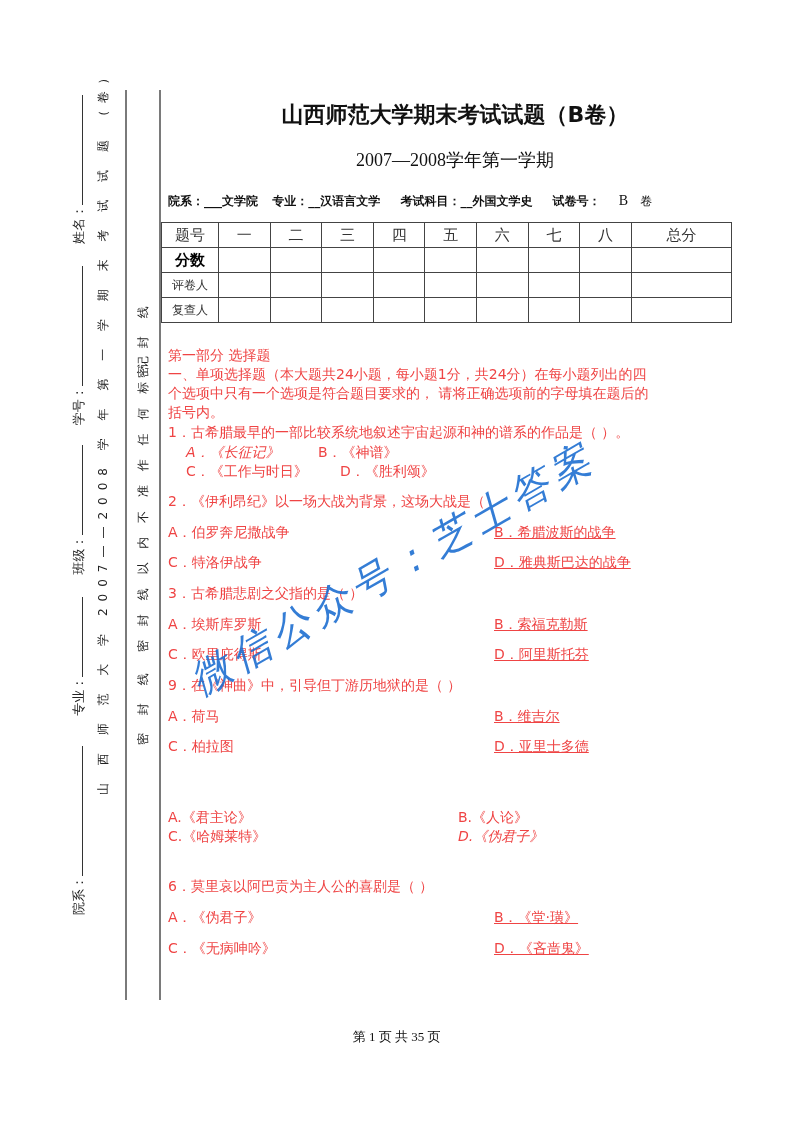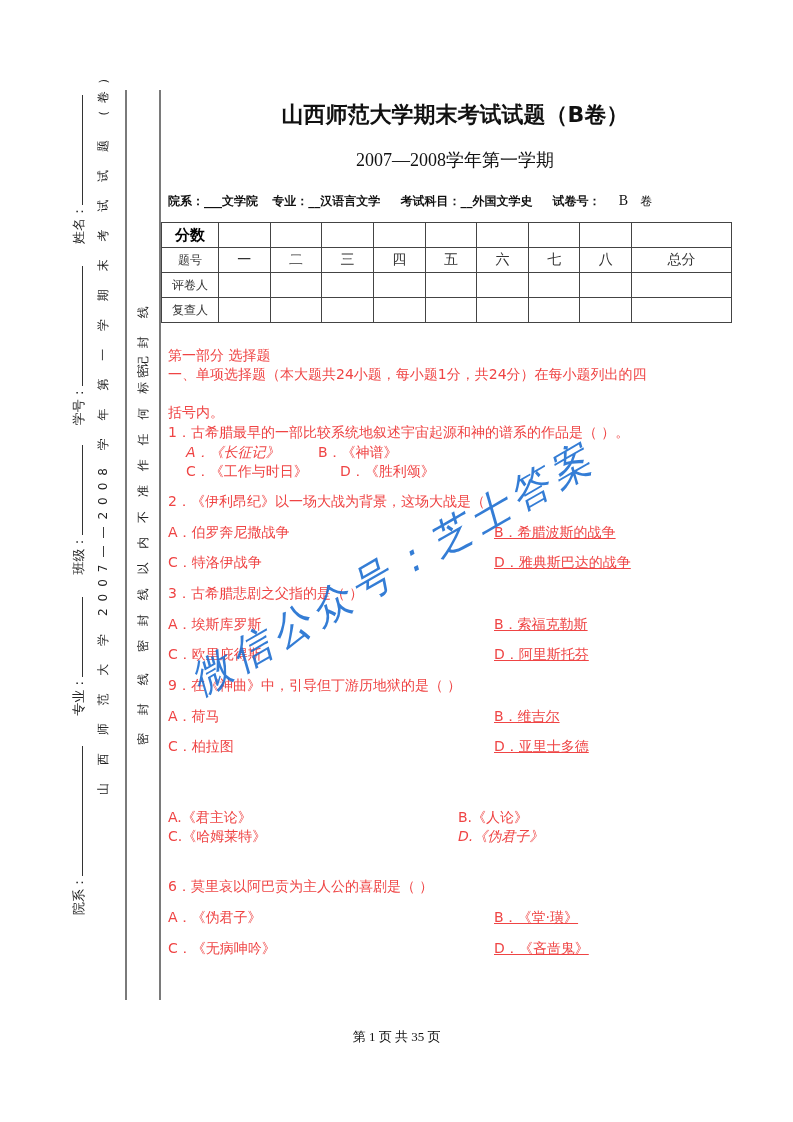--- a/index.html
+++ b/index.html
@@ -89,42 +89,42 @@
   <span>专业：__汉语言文学</span>
   <span style="margin-left:6px;">考试科目：__外国文学史</span>
   <span style="margin-left:6px;margin-right:14px;">试卷号：</span>
   <span style="font-family:'Liberation Serif',serif;font-weight:normal;font-size:14px;margin-right:8px;">B</span>
   <span style="font-weight:normal;">卷</span>
 </div>
 
 <table class="score">
   <tbody>
       <tr>
+    <td class="rowh">题号</td>
+    <td>一</td>
+    <td>二</td>
+    <td>三</td>
+    <td>四</td>
+    <td>五</td>
+    <td>六</td>
+    <td>七</td>
+    <td>八</td>
+    <td>总分</td>
+  </tr>
+  <tr>
     <td class="rowh bold">分数</td>
     <td></td>
     <td></td>
     <td></td>
     <td></td>
     <td></td>
     <td></td>
     <td></td>
     <td></td>
     <td></td>
-  </tr>
-  <tr>
-    <td class="rowh">题号</td>
-    <td>一</td>
-    <td>二</td>
-    <td>三</td>
-    <td>四</td>
-    <td>五</td>
-    <td>六</td>
-    <td>七</td>
-    <td>八</td>
-    <td>总分</td>
   </tr>
   <tr>
     <td class="rowh">评卷人</td>
     <td></td>
     <td></td>
     <td></td>
     <td></td>
     <td></td>
     <td></td>
     <td></td>
@@ -142,20 +142,21 @@
     <td></td>
     <td></td>
     <td></td>
   </tr>
 </tbody>
   </table>
 
 <div class="content" style="top:0; height:1000px;">
   <div class="line" style="top:347px;">第一部分 选择题</div>
   <div class="line" style="top:366px;">一、单项选择题（本大题共24小题，每小题1分，共24分）在每小题列出的四</div>
+  <div class="line" style="top:385px;">个选项中只有一个选项是符合题目要求的， 请将正确选项前的字母填在题后的</div>
   <div class="line" style="top:404px;">括号内。</div>
 
   <div class="line" style="top:424px;">1．古希腊最早的一部比较系统地叙述宇宙起源和神的谱系的作品是（ ）。</div>
   <div class="line" style="top:444px; left:18px;font-style:italic;">A．《长征记》</div>
   <div class="line" style="top:444px; left:150px;">B．《神谱》</div>
   <div class="line" style="top:463px; left:18px;">C．《工作与时日》</div>
   <div class="line" style="top:463px; left:172px;">D．《胜利颂》</div>
 
   <div class="line" style="top:493px;">2．《伊利昂纪》以一场大战为背景，这场大战是（</div>
   <div class="line" style="top:524px;">A．伯罗奔尼撒战争</div>

